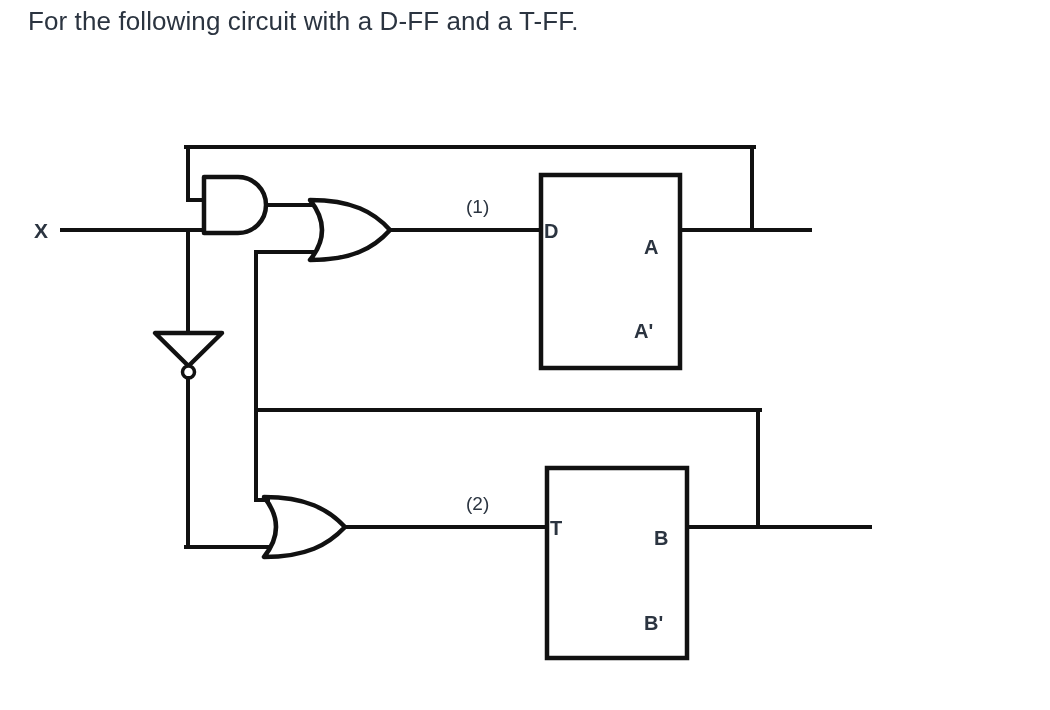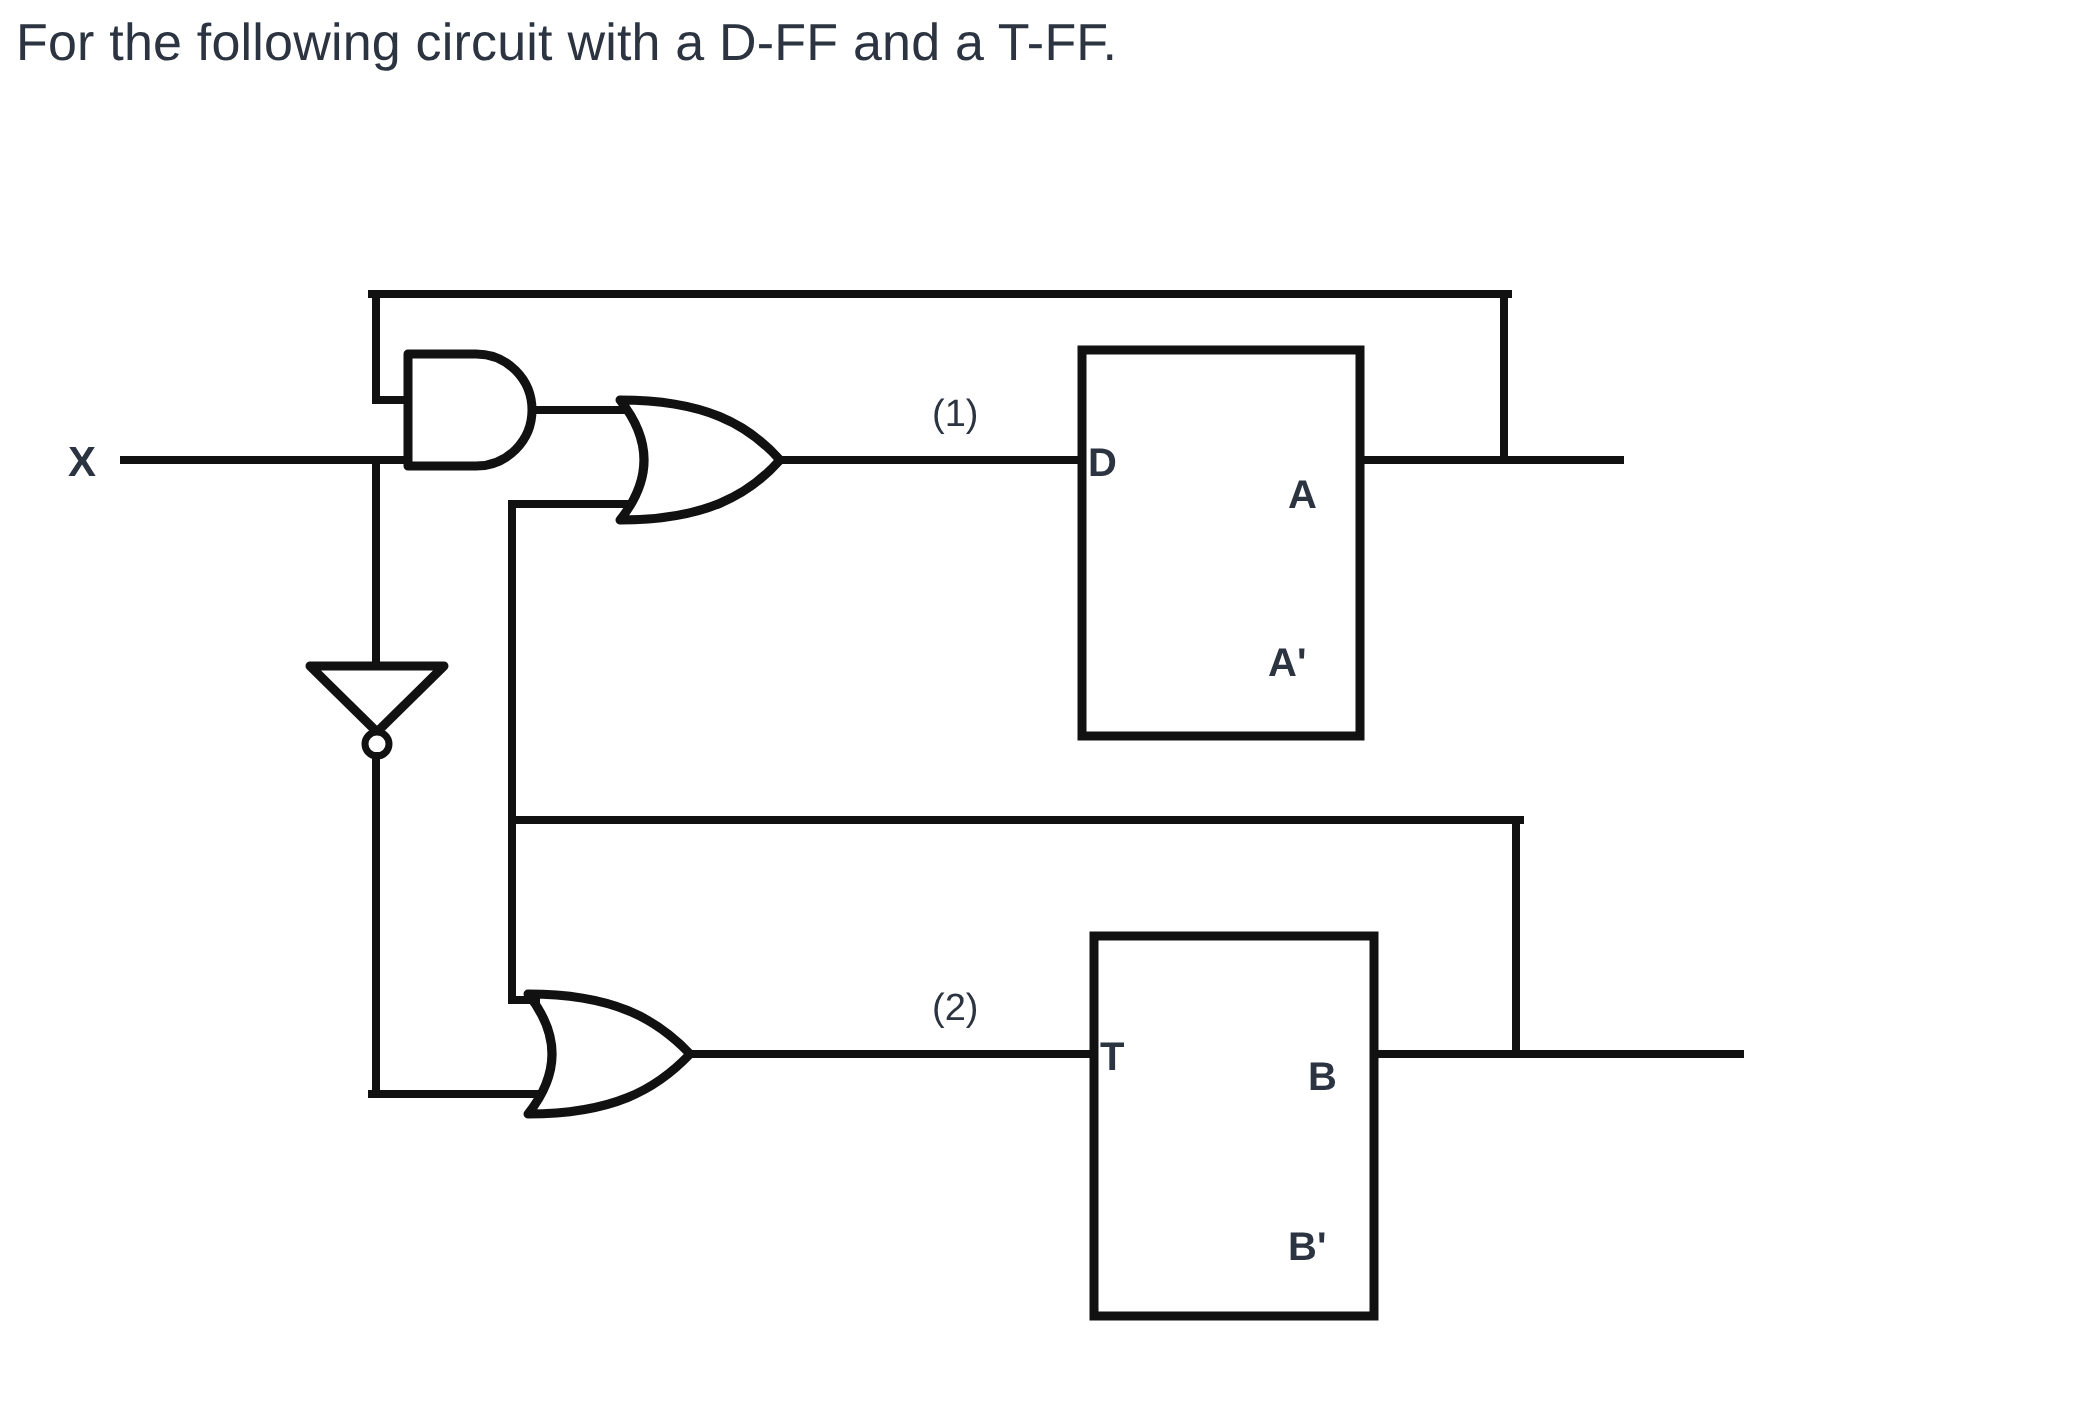--- a/index.html
+++ b/index.html
@@ -17,21 +17,21 @@
     background: #ffffff;
   }
   #page {
     position: relative;
     width: 1050px;
     height: 710px;
     background: #ffffff;
   }
   #prompt-title {
     position: absolute;
-    left: 8px;
+    left: 28px;
     top: 6px;
     font-family: "Liberation Sans", sans-serif;
     font-size: 26px;
     font-weight: 400;
     color: #2b3440;
     letter-spacing: 0.1px;
     white-space: nowrap;
   }
   #circuit-svg {
     position: absolute;

